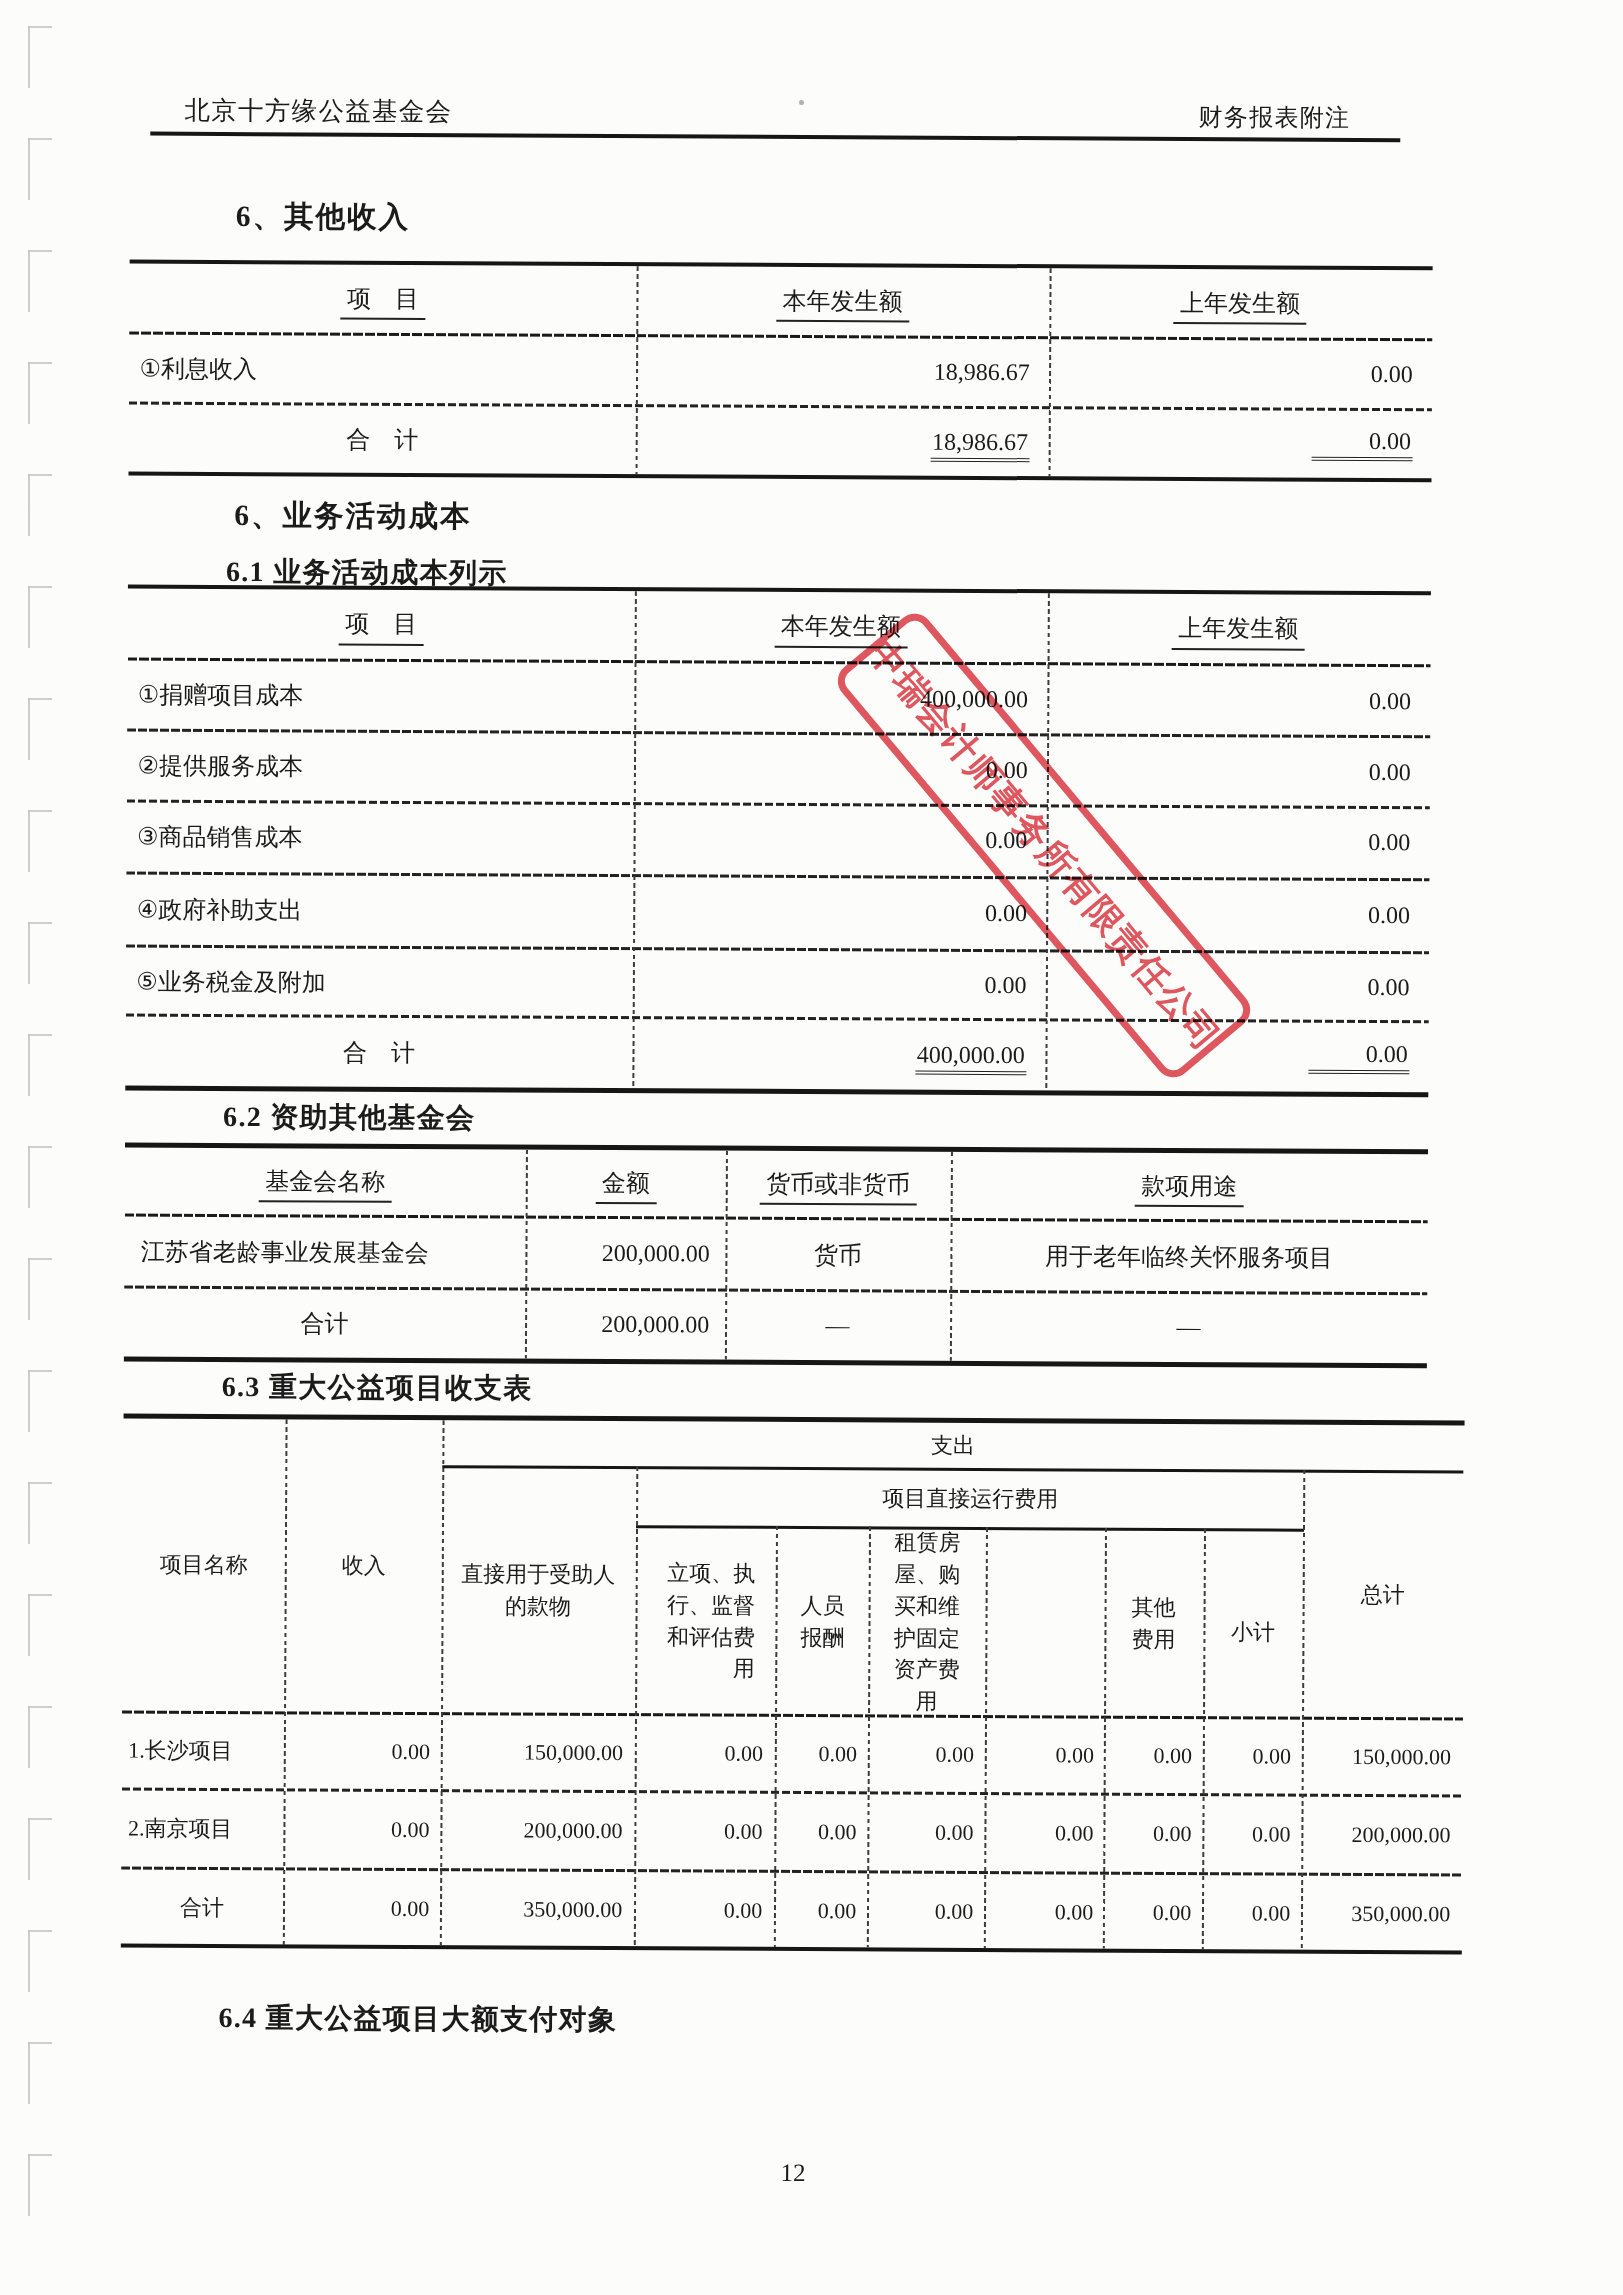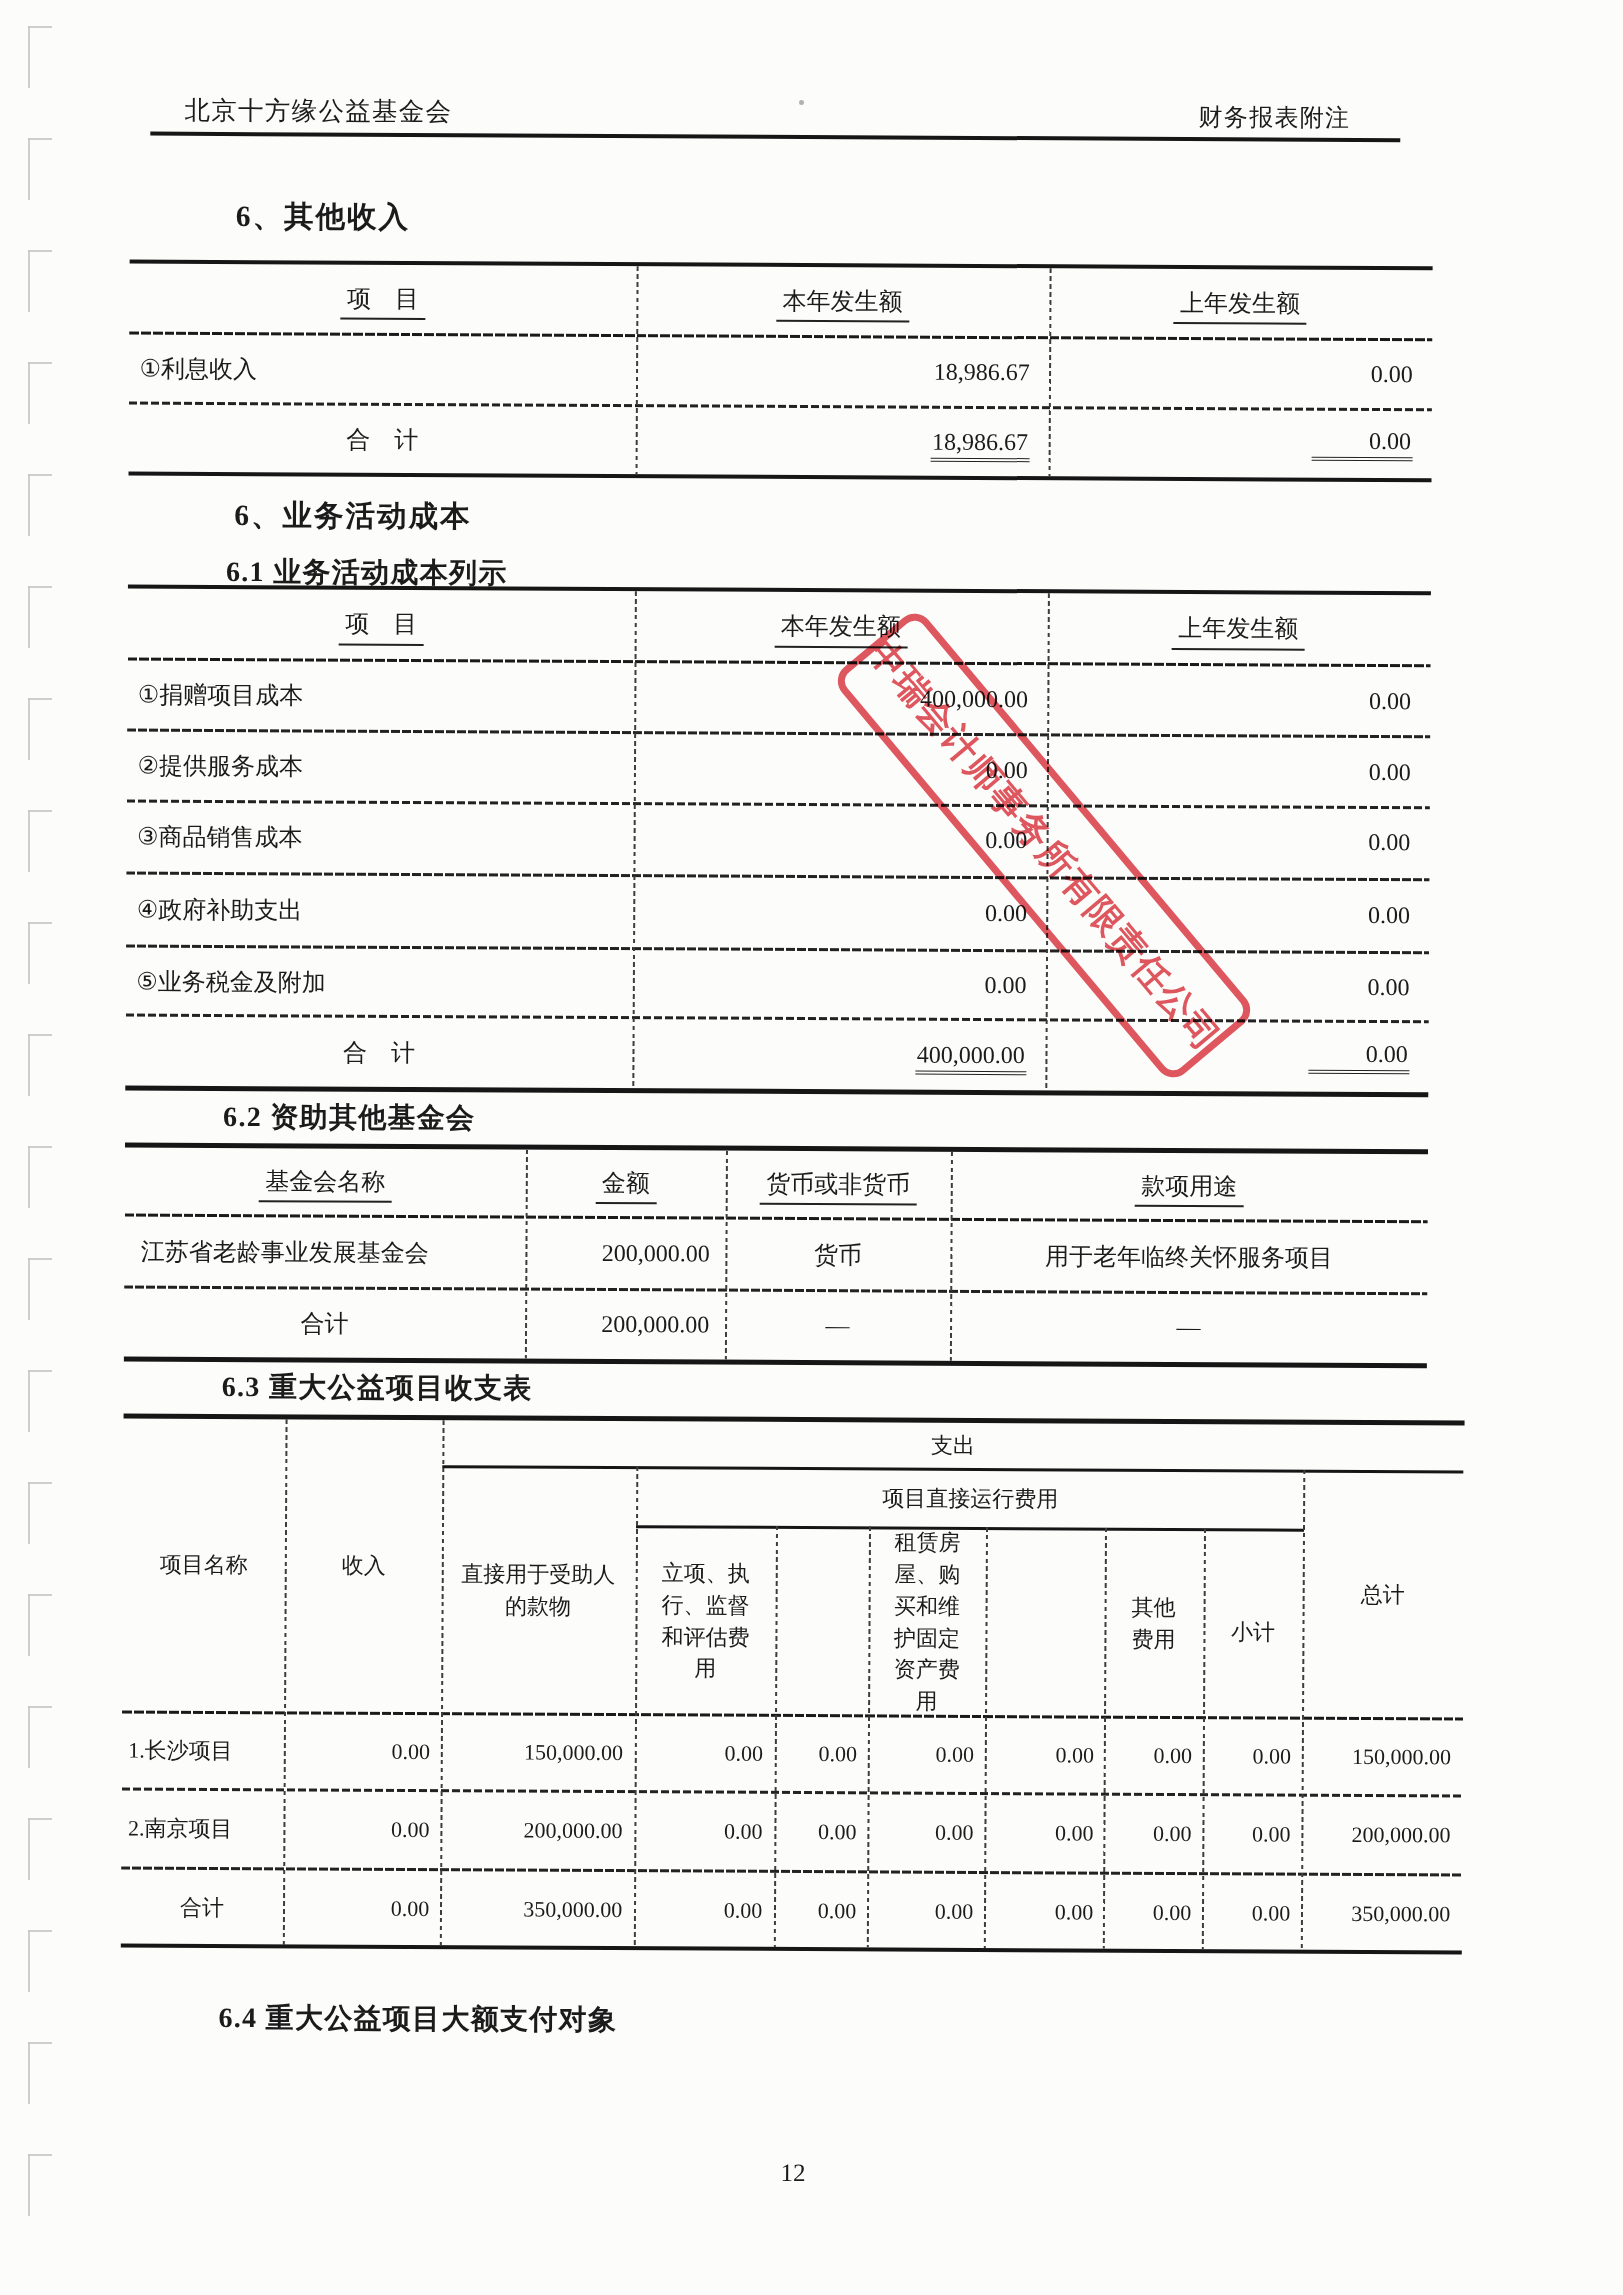--- a/index.html
+++ b/index.html
@@ -214,21 +214,24 @@
       <div class="vline" style="left:1180px;top:50px;height:480px;"></div>
 
       <div class="hlabel" style="left:0;top:4.6px;width:162px;height:293px;">项目名称</div>
       <div class="hlabel" style="left:162px;top:4.6px;width:158px;height:293px;">收入</div>
       <div class="hlabel" style="left:319px;top:4.6px;width:1021px;height:46px;">支出</div>
       <div class="hlabel" style="left:319px;top:53px;width:193px;height:244px;">
           <span style="width:164px;">直接用于受助人的款物</span>
         </div>
       <div class="hlabel" style="left:513px;top:53px;width:668px;height:56px;">项目直接运行费用</div>
       <div class="hlabel" style="left:513px;top:112px;width:140px;height:185px;">
-          <span style="width:99px;">立项、执行、监督和评估费用</span>
+          <span style="width:99px;text-align:right;">立项、执行、监督和评估费用</span>
+        </div>
+      <div class="hlabel" style="left:653px;top:112px;width:94px;height:185px;">
+          <span style="width:47px;">人员报酬</span>
         </div>
       <div class="hlabel" style="left:746px;top:112px;width:117px;height:185px;">
           <span style="width:76px;">租赁房屋、购买和维护固定资产费用</span>
         </div>
       <div class="hlabel" style="left:982px;top:112px;width:98px;height:185px;">
           <span style="width:50px;">其他费用</span>
         </div>
       <div class="hlabel" style="left:1081px;top:112px;width:99px;height:185px;margin-top:8px;">小计</div>
       <div class="hlabel" style="left:1180px;top:53px;width:160px;height:244px;">总计</div>
 

